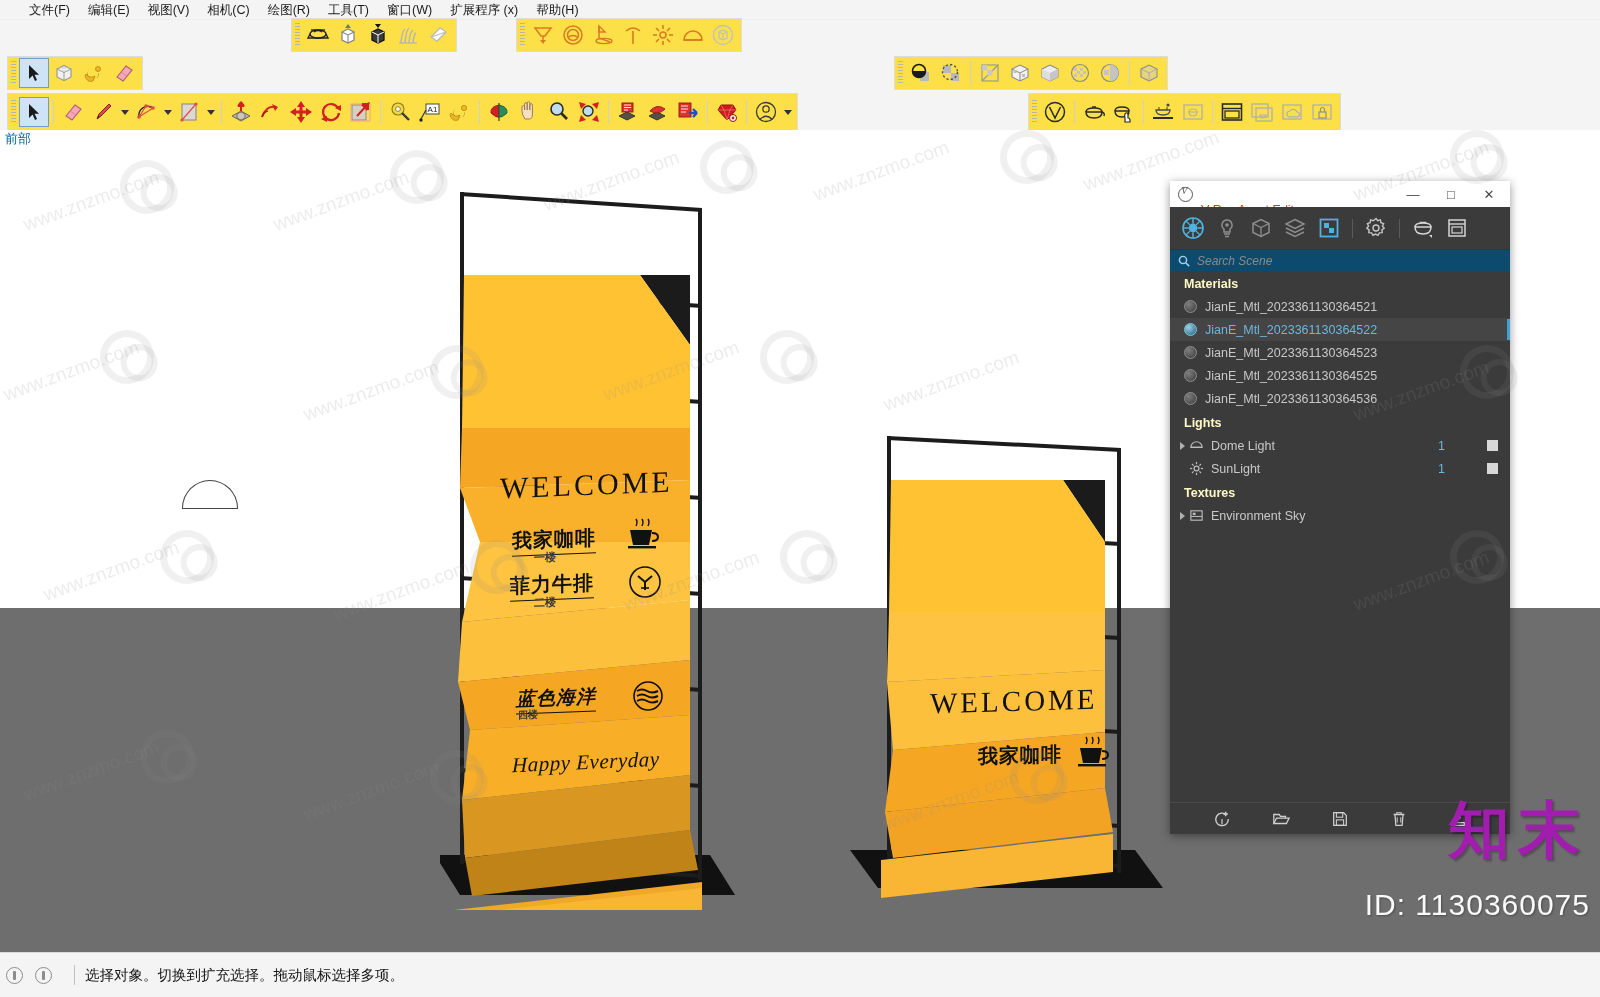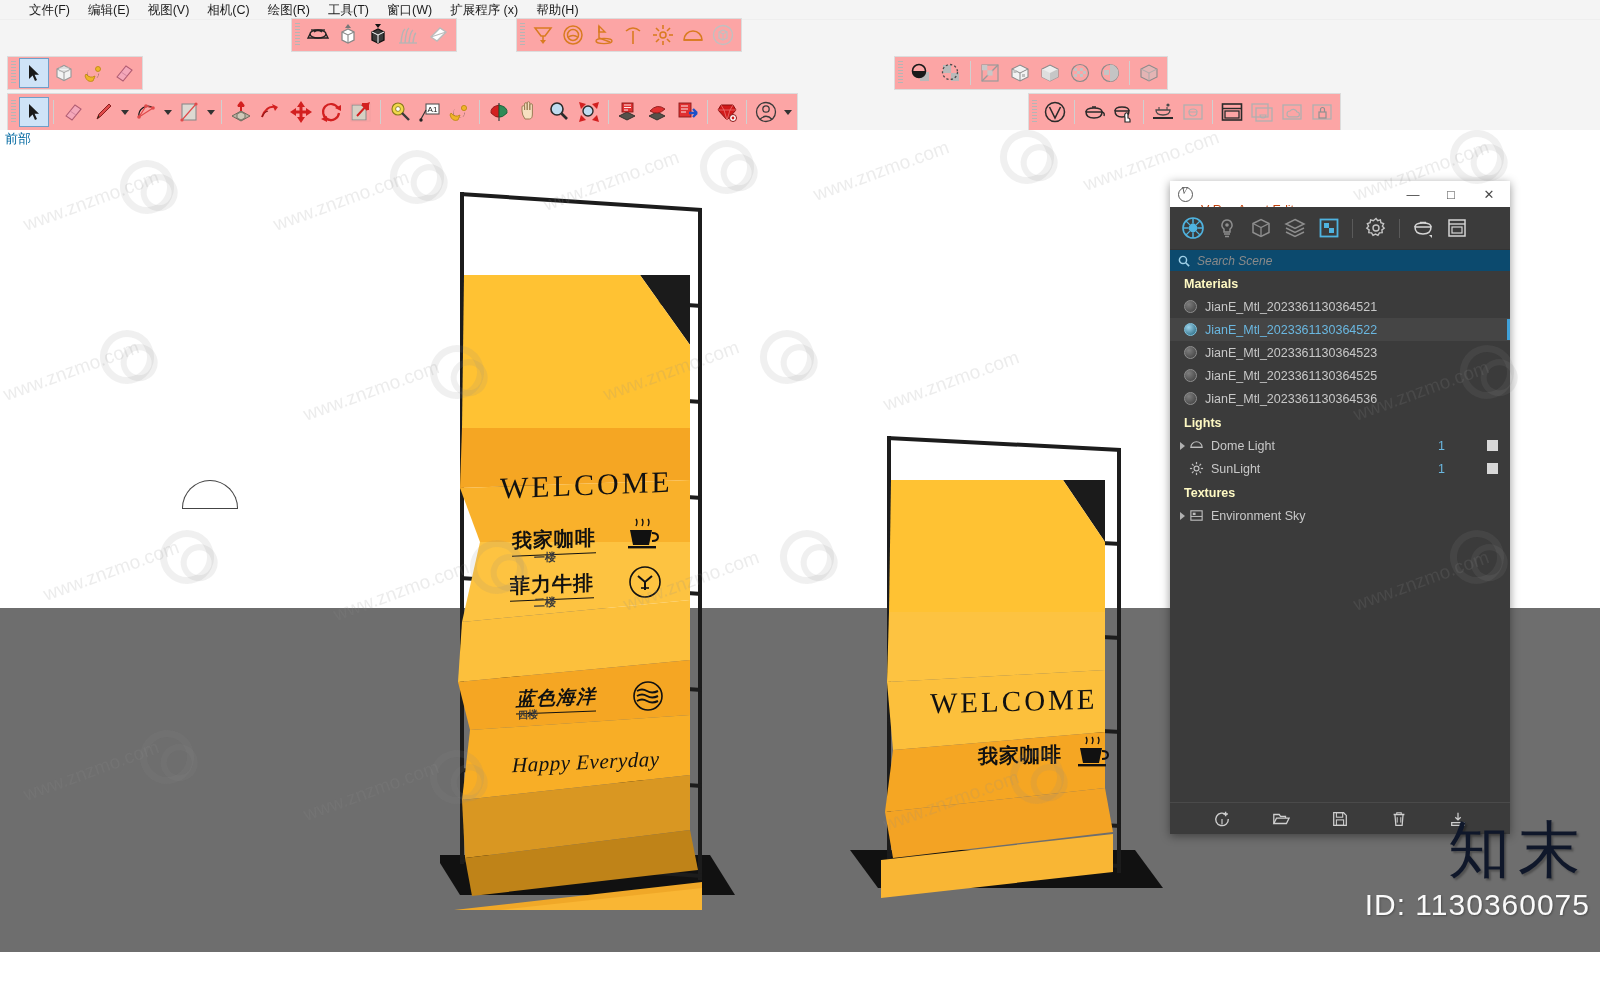--- a/index.html
+++ b/index.html
@@ -22,21 +22,21 @@
     white-space: nowrap; cursor: default;
   }
 
   
   .toolbar-area {
     position: absolute; left: 0; top: 20px; width: 1600px; height: 110px;
     background: #f4f4f4;
   }
   .tb-group {
     position: absolute; display: flex; align-items: center;
-    background: #fca5a5; border: 1px solid #dcdcdc;
+    background: #fde047; border: 1px solid #dcdcdc;
     height: 34px; padding: 0 3px;
   }
   .tb-grip {
     width: 5px; height: 24px; margin-right: 3px;
     background-image: repeating-linear-gradient(to bottom, #b5b5b5 0 1px, transparent 1px 3px);
   }
   .tb-btn {
     width: 30px; height: 30px; display: flex; align-items: center; justify-content: center;
     cursor: default; border: 1px solid transparent; flex: none;
   }
@@ -76,22 +76,22 @@
     color: transparent; width: 54px; height: 54px; border-radius: 50%;
     border: 7px solid rgba(140,140,140,0.13);
   }
   .wm.circ::after {
     content:""; position:absolute; left:11px; top:11px; width:25px; height:25px;
     border-radius:50%; border:6px solid rgba(140,140,140,0.13);
   }
 
   
   .brand {
-    position: absolute; right: 12px; bottom: 60px; z-index: 6;
-    font-size: 62px; letter-spacing: 8px; color: #0f172a; font-weight: normal;
+    position: absolute; right: 12px; bottom: 80px; z-index: 6;
+    font-size: 62px; letter-spacing: 8px; color: #a21caf; font-weight: bold;
     text-shadow: 2px 2px 2px rgba(0,0,0,0.28);
     font-family: "DejaVu Sans", sans-serif;
   }
   .brand-id {
     position: absolute; right: 10px; bottom: 30px; z-index: 6;
     font-size: 30px; color: #fafafa; letter-spacing: 1px;
     text-shadow: 1px 1px 2px rgba(0,0,0,0.3);
     font-family: "Liberation Sans", sans-serif;
   }
 
@@ -1013,14 +1013,20 @@
       </div>
       <div class="vr-fbtn">
         <svg width="18" height="18" viewBox="0 0 20 20">
           <path d="M10 3 L10 11 M7 8 L10 11 L13 8" fill="none" stroke="#cfcfcf" stroke-width="1.4"></path>
           <path d="M3 14 L17 14 L17 17 L3 17 Z" fill="none" stroke="#cfcfcf" stroke-width="1.4"></path>
         </svg>
       </div>
     </div>
   </div>
 
+  <div class="statusbar">
+    <div class="sb-icon"></div>
+    <div class="sb-icon"></div>
+    <div class="sb-divider"></div>
+    <div class="sb-text">选择对象。切换到扩充选择。拖动鼠标选择多项。</div>
+  </div>
 
 </div>
 
 </body></html>

